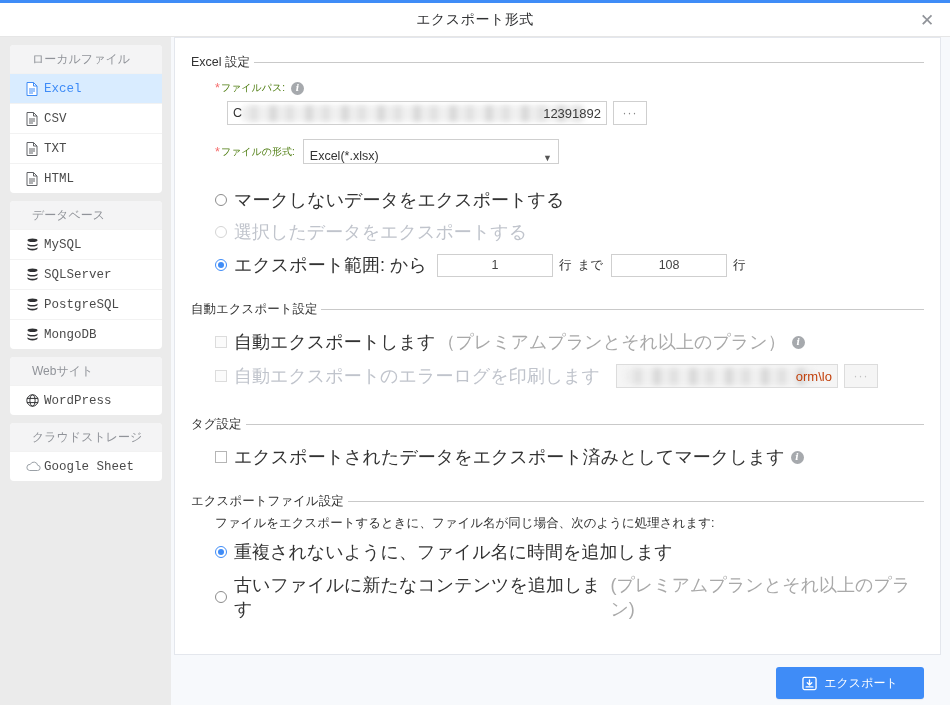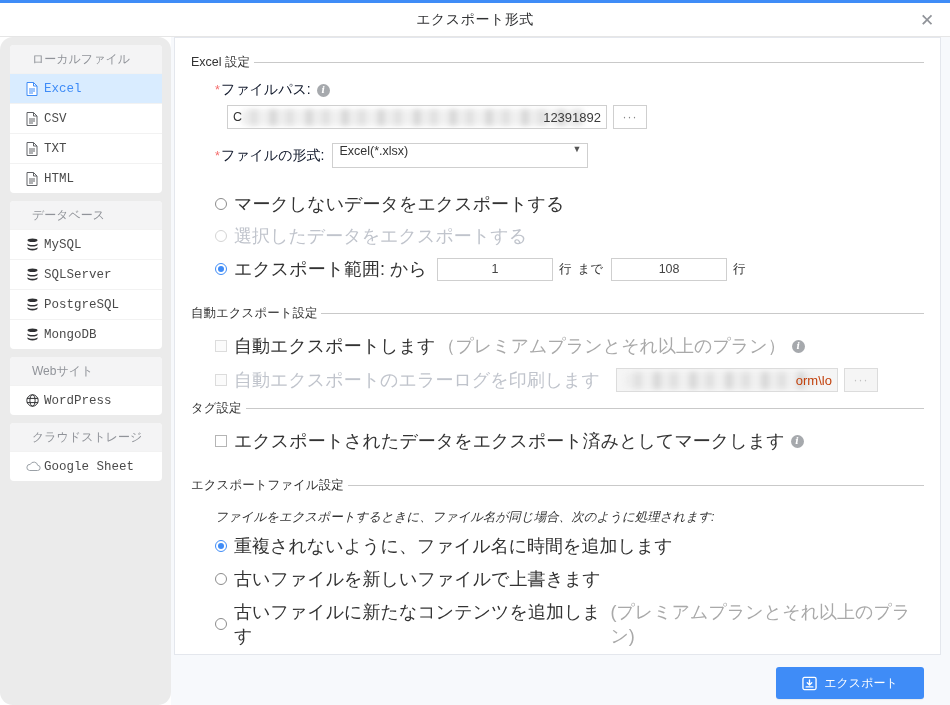--- a/index.html
+++ b/index.html
@@ -25,21 +25,21 @@
     position:absolute;right:8px;top:2px;width:30px;height:30px;
     display:flex;align-items:center;justify-content:center;
     color:#909399;font-size:17px;line-height:1;cursor:pointer;
     font-family:"DejaVu Sans",sans-serif;
   }
 
   
   .body{position:absolute;top:37px;left:0;width:950px;height:668px;}
   .sidebar{
     position:absolute;left:0;top:0;width:171px;height:668px;
-    background:#ebebeb;box-sizing:border-box;overflow:hidden;border-radius:13px;
+    background:#ebebeb;box-sizing:border-box;overflow:hidden;
   }
   .group{
     margin:8px 9px 0 10px;background:#fff;border-radius:4px;overflow:hidden;
   }
   .group-title{
     height:28px;line-height:28px;padding-left:22px;
     background:#f4f4f5;color:#909399;font-size:12px;
   }
   .nav-item{
     height:30px;display:flex;align-items:center;padding-left:16px;
@@ -67,21 +67,21 @@
   
   .section{margin-top:4px;}
   .sec-head{display:flex;align-items:center;height:20px;}
   .sec-label{font-size:12.5px;color:#333;white-space:nowrap;padding-right:4px;}
   .sec-rule{flex:1;height:1px;background:#c9c9c9;}
 
   .row{display:flex;align-items:center;margin-top:9px;}
   .indent{padding-left:24px;}
 
   .req{color:#f56c6c;margin-right:1px;font-size:12.5px;}
-  .flabel{font-size:14px;color:#0f172a;}
+  .flabel{font-size:10px;color:#4d7c0f;}
 
   .info-ico{
     display:inline-block;width:13px;height:13px;border-radius:50%;
     background:#a6a9ad;color:#fff;font-size:9px;font-weight:bold;
     line-height:13px;text-align:center;margin-left:6px;
     font-family:"DejaVu Serif",serif;font-style:italic;cursor:pointer;
     vertical-align:middle;
   }
 
   
@@ -101,21 +101,21 @@
   .pathtext{margin-left:auto;position:relative;z-index:2;font-size:13px;color:#3a3a3a;}
   .dots-btn{
     width:34px;height:24px;margin-left:6px;border:1px solid #cfcfcf;background:#fff;
     display:flex;align-items:center;justify-content:center;color:#888;font-size:12px;
     box-sizing:border-box;cursor:pointer;letter-spacing:1px;
   }
   .dots-btn.dis{background:#f5f5f5;border-color:#dcdcdc;color:#c2c2c2;}
 
   .select{
     width:256px;height:25px;border:1px solid #cfcfcf;background:#fff;
-    display:flex;align-items:flex-start;padding:0 6px;box-sizing:border-box;
+    display:flex;align-items:flex-end;padding:0 6px;box-sizing:border-box;
     font-size:12.5px;color:#333;cursor:pointer;position:relative;
   }
   .select .caret{margin-left:auto;font-size:9px;color:#555;}
 
   .numinput{
     width:116px;height:23px;border:1px solid #cfcfcf;background:#fff;
     display:flex;align-items:center;justify-content:center;
     font-size:12.5px;color:#444;box-sizing:border-box;
   }
 
@@ -360,49 +360,45 @@
               <span class="cbox dis"></span>
               <span class="opt-text dis">自動エクスポートのエラーログを印刷します</span>
               <div class="txtinput dis path-wrap" style="width:222px;margin-left:16px;">
                 <span class="blurmask" style="left:8px;width:190px;"></span>
                 <span class="pathtext" style="color:#c2410c;">orm\lo</span>
               </div>
               <div class="dots-btn dis">···</div>
             </div>
           </div>
 
-          <div class="section" style="margin-top:6px;">
+          <div class="section" style="margin-top:26px;">
             <div class="sec-head">
               <span class="sec-label">タグ設定</span>
               <span class="sec-rule"></span>
             </div>
             <div class="row indent" style="margin-top:11px;">
               <span class="cbox"></span>
               <span class="opt-text">エクスポートされたデータをエクスポート済みとしてマークします</span>
               <span class="info-ico">i</span>
             </div>
           </div>
 
           <div class="section" style="margin-top:22px;">
             <div class="sec-head">
               <span class="sec-label">エクスポートファイル設定</span>
               <span class="sec-rule"></span>
             </div>
 
-            <div class="row indent" style="margin-top:14px;font-style:italic;">
+            <div class="row indent" style="margin-top:4px;">
               <span class="plain">ファイルをエクスポートするときに、ファイル名が同じ場合、次のように処理されます:</span>
             </div>
 
             <div class="row indent" style="margin-top:8px;">
               <span class="radio on"></span>
               <span class="opt-text">重複されないように、ファイル名に時間を追加します</span>
-            </div>
-            <div class="row indent" style="margin-top:9px;">
-              <span class="radio"></span>
-              <span class="opt-text">古いファイルを新しいファイルで上書きます</span>
             </div>
             <div class="row indent" style="margin-top:9px;">
               <span class="radio"></span>
               <span class="opt-text">古いファイルに新たなコンテンツを追加します</span>
               <span class="opt-text muted" style="margin-left:4px;">(プレミアムプランとそれ以上のプラン)</span>
             </div>
           </div>
 
         </div>
       </div>

